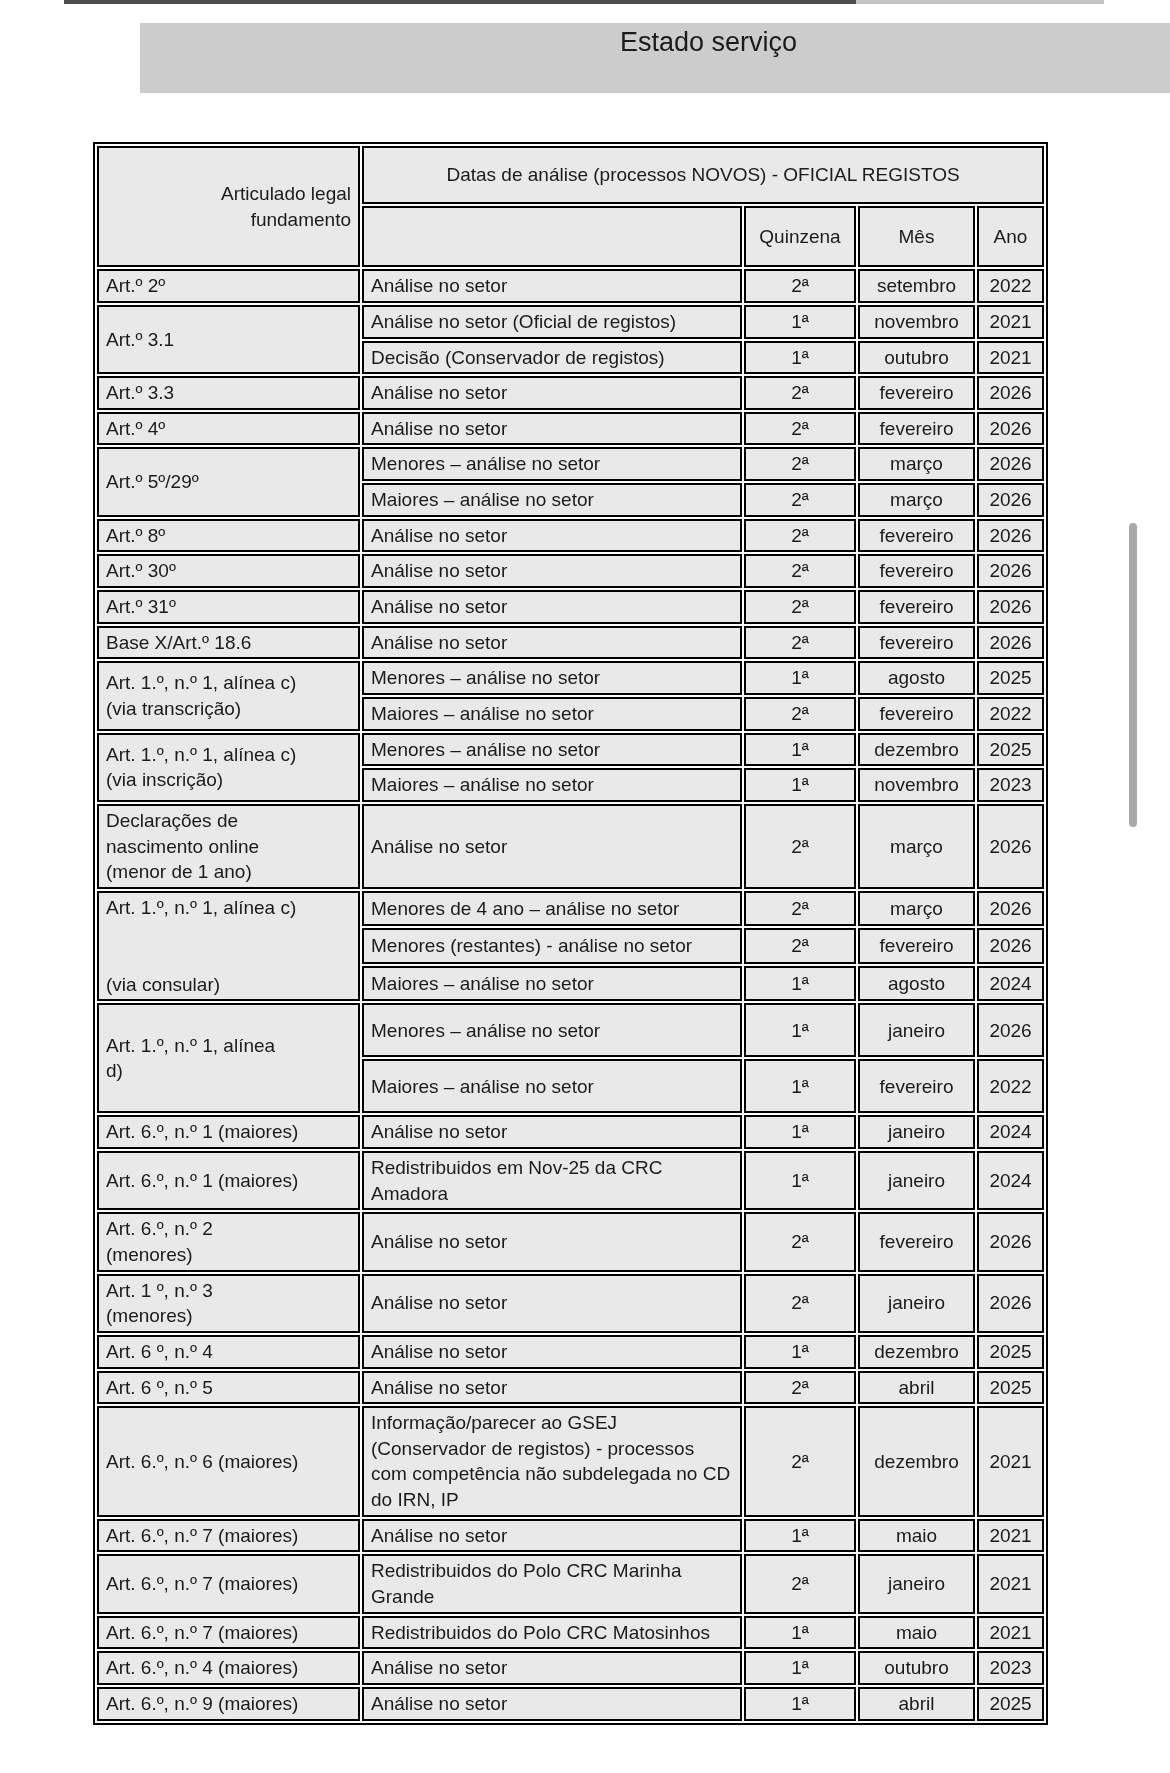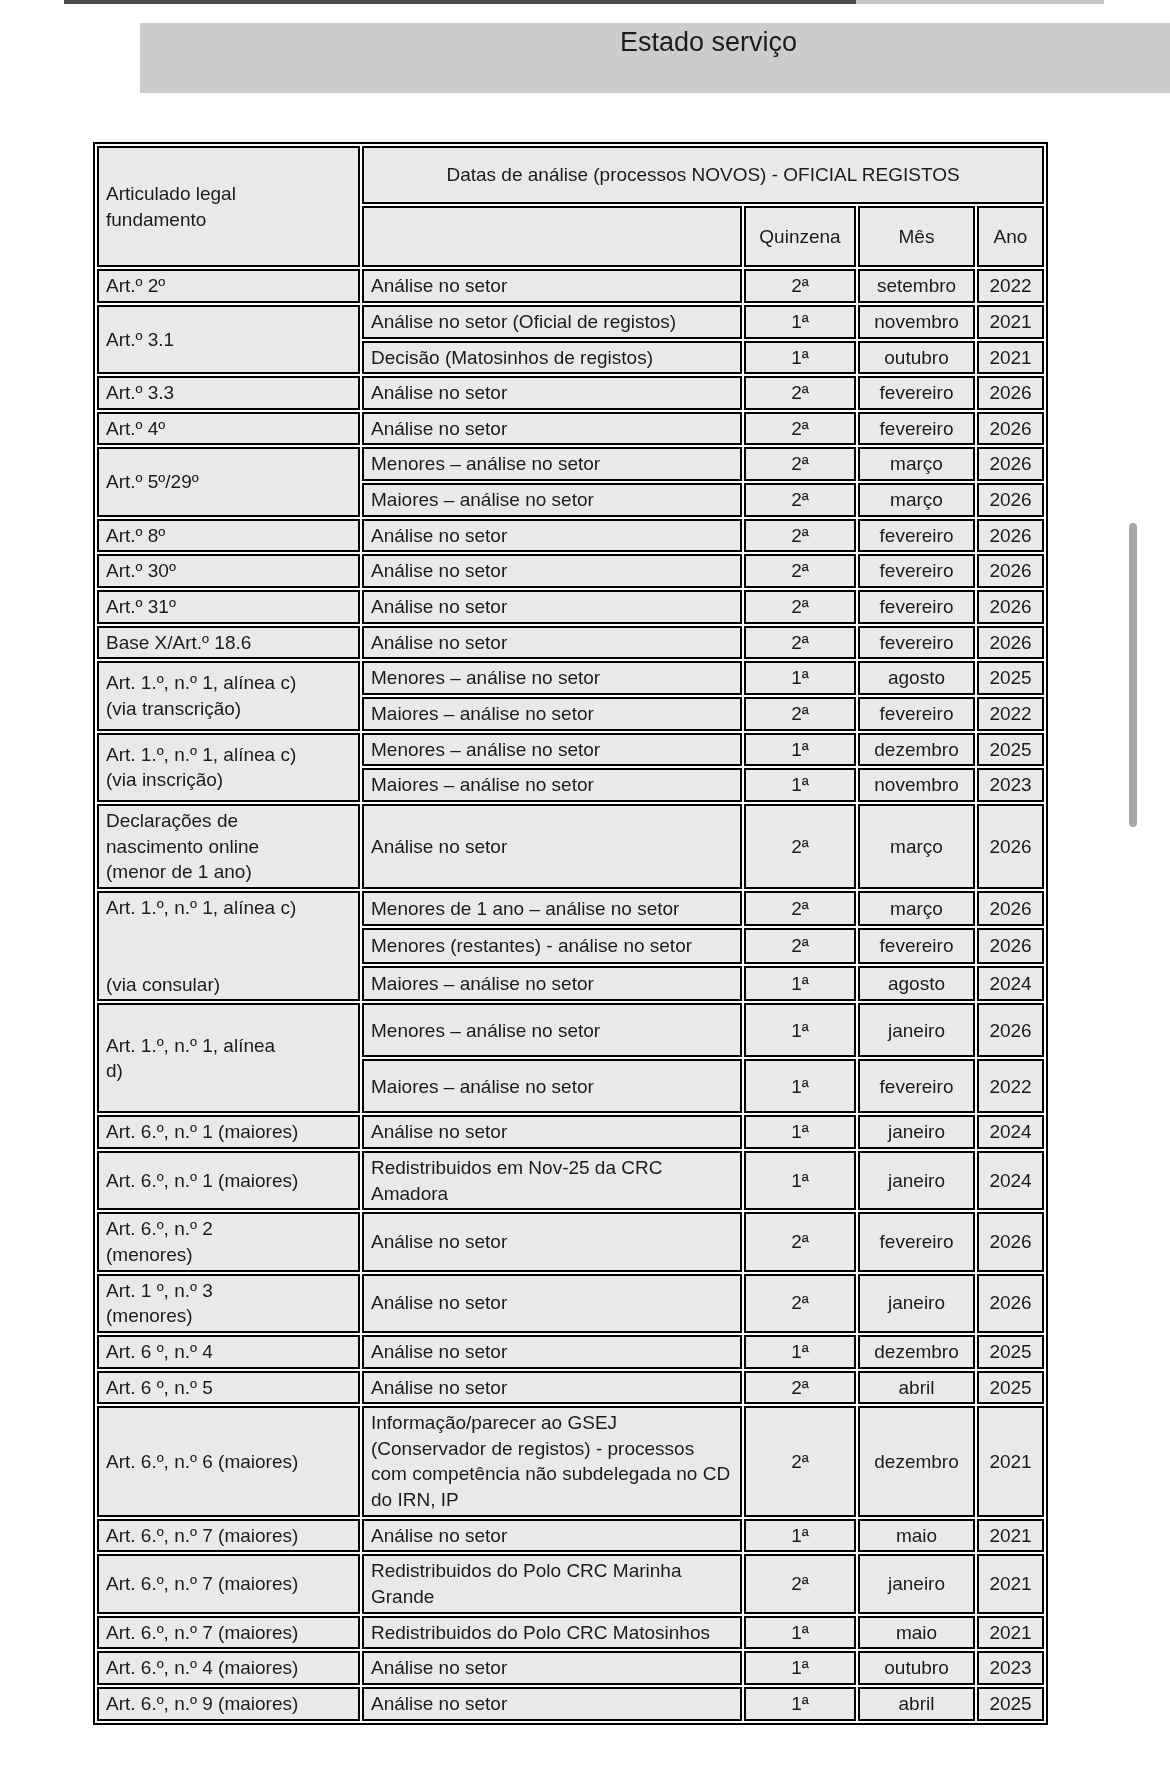--- a/index.html
+++ b/index.html
@@ -24,21 +24,21 @@
     border-collapse:separate;border-spacing:2px;background:#ffffff;
     border:2px solid var(--border);table-layout:fixed;
   }
   .doc-table td,.doc-table th{
     border:2px solid var(--border);background:var(--cell-bg);
     font-size:19px;line-height:1.35;font-weight:normal;vertical-align:middle;
     padding:2px 7px;box-sizing:border-box;overflow:hidden;
   }
   col.w-legal{width:263px;} col.w-desc{width:380px;}
   col.w-q{width:112px;} col.w-m{width:117px;} col.w-a{width:67px;}
-  th.h-legal{text-align:left;white-space:pre-line;margin-top:36px;}
+  th.h-legal{text-align:right;white-space:pre-line;margin-top:36px;}
   th.h-group{text-align:center;padding:14px 6px;}
   th.h-sub{text-align:center;padding:16px 4px;}
   td.col-legal,td.col-desc{text-align:left;white-space:pre-line;}
   td.col-center{text-align:center;}
   td.bold{font-weight:normal;}
   tr.tall td{height:54px;}
   .scroll-thumb{
     position:absolute;left:1129px;top:523px;width:8px;height:304px;
     border-radius:4px;background:var(--scrollbar);
   }
@@ -83,21 +83,21 @@
         <td class="col-center">2022</td>
       </tr>
       <tr>
         <td class="col-legal" rowspan="2">Art.º 3.1</td>
         <td class="col-desc">Análise no setor (Oficial de registos)</td>
         <td class="col-center">1ª</td>
         <td class="col-center">novembro</td>
         <td class="col-center">2021</td>
       </tr>
       <tr>
-        <td class="col-desc">Decisão (Matosinhos de registos)</td>
+        <td class="col-desc">Decisão (Conservador de registos)</td>
         <td class="col-center">1ª</td>
         <td class="col-center">outubro</td>
         <td class="col-center">2021</td>
       </tr>
       <tr>
         <td class="col-legal" rowspan="1">Art.º 3.3</td>
         <td class="col-desc">Análise no setor</td>
         <td class="col-center">2ª</td>
         <td class="col-center">fevereiro</td>
         <td class="col-center">2026</td>
@@ -185,21 +185,21 @@
         <td class="col-desc">Análise no setor</td>
         <td class="col-center">2ª</td>
         <td class="col-center">março</td>
         <td class="col-center">2026</td>
       </tr>
       <tr>
         <td class="col-legal" rowspan="3">Art. 1.º, n.º 1, alínea c)
 
 
 (via consular)</td>
-        <td class="col-desc">Menores de 1 ano – análise no setor</td>
+        <td class="col-desc">Menores de 4 ano – análise no setor</td>
         <td class="col-center">2ª</td>
         <td class="col-center">março</td>
         <td class="col-center">2026</td>
       </tr>
       <tr>
         <td class="col-desc">Menores (restantes) - análise no setor</td>
         <td class="col-center">2ª</td>
         <td class="col-center">fevereiro</td>
         <td class="col-center">2026</td>
       </tr>

